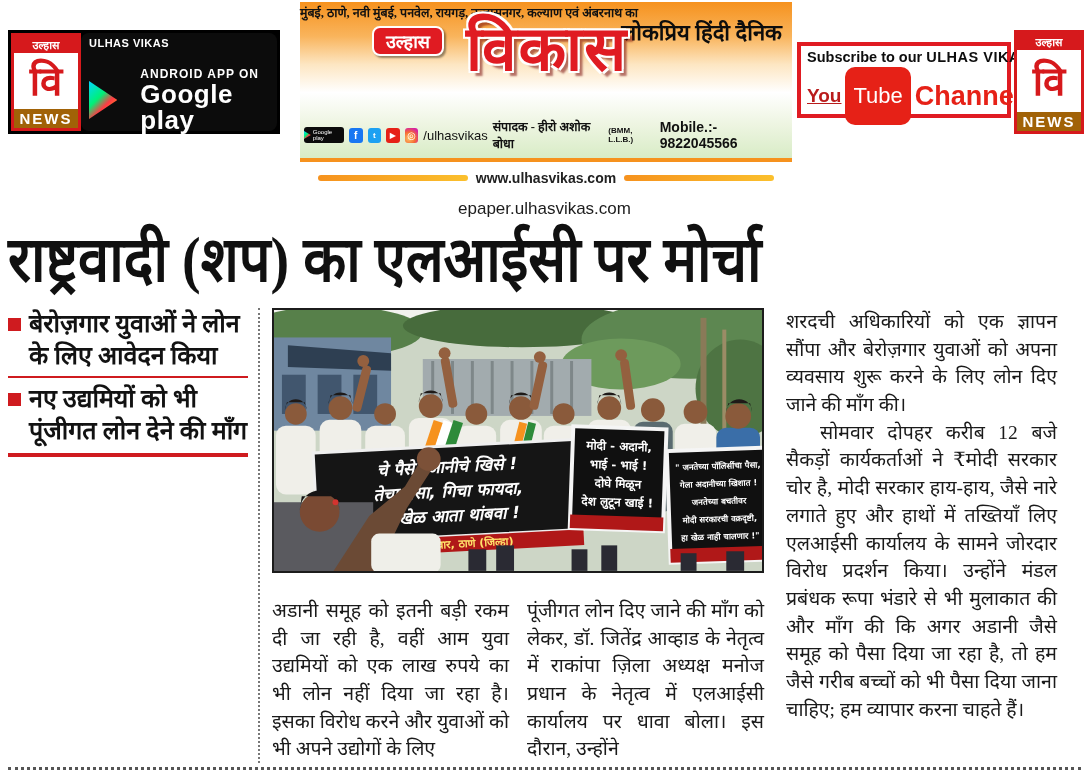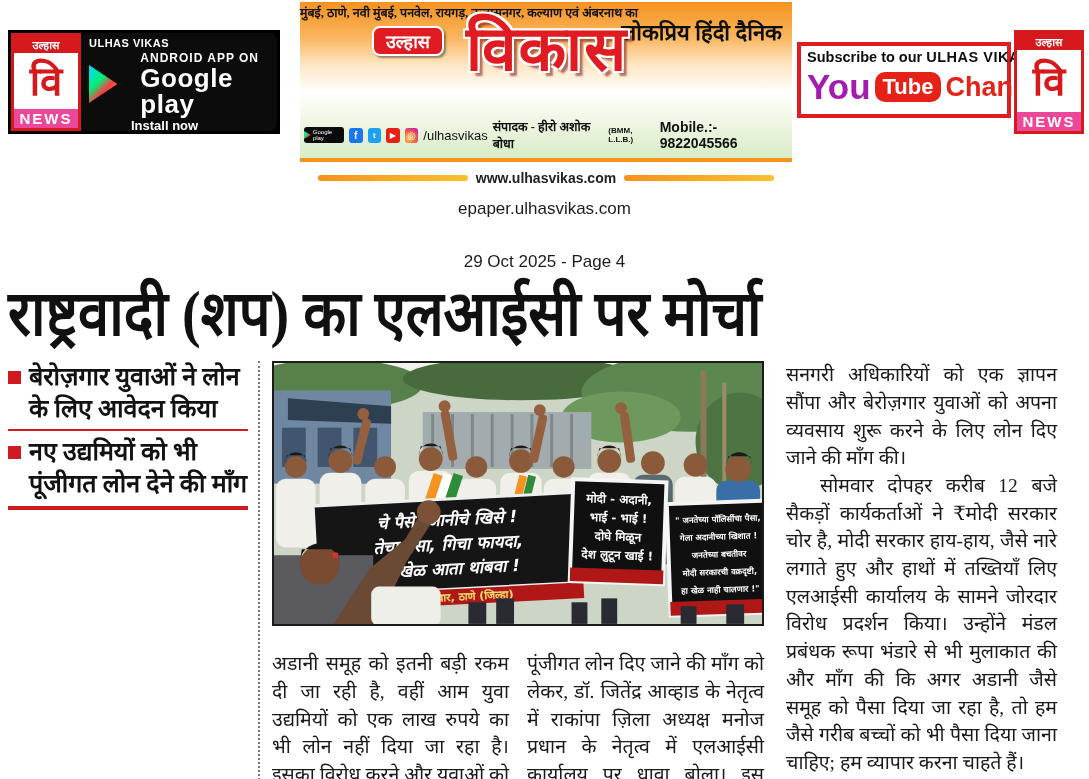--- a/index.html
+++ b/index.html
@@ -7,24 +7,24 @@
   body { height:779px; overflow:hidden; }
 
   
   .header { position:relative; height:166px; width:1089px; }
 
   
   .left-unit { position:absolute; left:8px; top:30px; width:272px; height:104px; background:#000; border:3px solid #000; display:flex; }
   .mini-logo { width:70px; background:#fff; border:3px solid #d6191c; display:flex; flex-direction:column; }
   .mini-logo .top { background:#d6191c; color:#fff; font-size:11px; font-weight:bold; text-align:center; padding:1px 0; }
   .mini-logo .mid { flex:1; display:flex; align-items:center; justify-content:center; color:#d6191c; font-weight:900; font-size:40px; line-height:1; }
-  .mini-logo .news { background:#ec4899; color:#fff; text-align:center; font-weight:900; font-size:15px; letter-spacing:2px; padding:1px 0; }
+  .mini-logo .news { background:#a16207; color:#fff; text-align:center; font-weight:900; font-size:15px; letter-spacing:2px; padding:1px 0; }
   .play-banner { flex:1; background:#0c0c0c; border-radius:8px; color:#fff; position:relative; padding:4px 8px 4px 8px; }
   .play-banner .brand { font-size:11px; font-weight:bold; letter-spacing:.5px; }
-  .play-row { display:flex; align-items:center; gap:23px; margin-top:2px; }
+  .play-row { display:flex; align-items:center; gap:23px; margin-top:18px; }
   .play-tri { width:34px; height:38px; background:linear-gradient(135deg,#00d7fe 0%,#00f076 40%,#ff3a44 62%,#ffc900 100%); clip-path:polygon(0 0,100% 50%,0 100%); }
   .play-texts .l1 { font-size:12px; font-weight:bold; letter-spacing:1px; }
   .play-texts .l2 { font-size:26px; font-weight:bold; letter-spacing:.5px; line-height:1; }
   .play-banner .cta { font-size:13px; font-weight:900; margin-left:42px; margin-top:1px; }
 
   
   .masthead { position:absolute; left:300px; top:2px; width:492px; height:160px;
     background:linear-gradient(180deg,#f6921e 0%,#f9b45c 22%,#fde6c2 40%,#ffffff 58%,#eef5e2 78%,#d8ecc6 100%);
     border-bottom:4px solid #f6921e; }
   .cities { text-align:left; padding:2px 6px 0 0; font-size:12.5px; font-weight:bold; color:#111; }
@@ -46,22 +46,22 @@
   .mobile { margin-left:auto; font-size:14px; font-weight:bold; color:#111; }
   .site-row { display:flex; align-items:center; justify-content:center; gap:8px; margin-top:18px; }
   .site-bar { height:6px; width:150px; background:linear-gradient(90deg,#f6921e,#fbc02d); border-radius:3px; }
   .site { font-size:14px; font-weight:bold; color:#222; }
 
   
   .subscribe { position:absolute; left:797px; top:42px; width:214px; height:76px; background:#fff; border:4px solid #e01b22; padding:3px 6px; }
   .sub-l1 { font-size:14.5px; font-weight:900; color:#0d0d0d; white-space:nowrap; }
   .sub-l1 .brand { letter-spacing:.5px; }
   .sub-row { display:flex; align-items:center; gap:4px; margin-top:2px; }
-  .sub-you { font-size:35px; font-weight:900; color:#a21caf; }
-  .sub-tube { background:#e62117; color:#fff; font-size:22px; font-weight:700; padding:2px 8px; border-radius:10px; }
+  .sub-you { font-size:19px; font-weight:900; color:#b91c1c;text-decoration:underline; }
+  .sub-tube { background:#e62117; color:#fff; font-size:22px; font-weight:400; padding:16px 8px; border-radius:10px; }
   .sub-channel { font-size:27px; font-weight:900; color:#e62117; }
   .right-logo { position:absolute; left:1014px; top:30px; width:70px; height:104px; }
   .right-logo .mini-logo { width:100%; height:100%; }
 
   
   .dateline { text-align:center; line-height:1.25; }
   .dateline .l { font-size:17px; color:#1c1c1c;margin-top:32px; }
 
   
   .headline { margin:8px 8px 0 8px; font-size:56px; font-weight:900; color:#101010; letter-spacing:0px;
@@ -156,21 +156,20 @@
     <div class="mini-logo">
       <div class="top">उल्हास</div>
       <div class="mid">वि</div>
       <div class="news">NEWS</div>
     </div>
   </div>
 </div>
 
 <div class="dateline">
   <div class="l">epaper.ulhasvikas.com</div>
-  <div class="l">29 Oct 2025 - Page 4</div>
 </div>
 
 <div class="headline devn">राष्ट्रवादी (शप) का एलआईसी पर मोर्चा</div>
 
 <div class="content">
 
   <div class="col-left">
     <div class="bullet-item">
       <span class="bullet-sq"></span>
       <span class="devn">बेरोज़गार युवाओं ने लोन के लिए आवेदन किया</span>
@@ -317,16 +316,16 @@
         </g>
       </g>
     </svg>
     <div class="mid-cols">
       <p class="mid-col para devn">अडानी समूह को इतनी बड़ी रकम दी जा रही है, वहीं आम युवा उद्यमियों को एक लाख रुपये का भी लोन नहीं दिया जा रहा है। इसका विरोध करने और युवाओं को भी अपने उद्योगों के लिए</p>
       <p class="mid-col para devn">पूंजीगत लोन दिए जाने की माँग को लेकर, डॉ. जितेंद्र आव्हाड के नेतृत्व में राकांपा ज़िला अध्यक्ष मनोज प्रधान के नेतृत्व में एलआईसी कार्यालय पर धावा बोला। इस दौरान, उन्होंने</p>
     </div>
   </div>
 
   <div class="col-right">
-    <p class="para devn">सनगरी अधिकारियों को एक ज्ञापन सौंपा और बेरोज़गार युवाओं को अपना व्यवसाय शुरू करने के लिए लोन दिए जाने की माँग की।</p>
+    <p class="para devn">शरदची अधिकारियों को एक ज्ञापन सौंपा और बेरोज़गार युवाओं को अपना व्यवसाय शुरू करने के लिए लोन दिए जाने की माँग की।</p>
     <p class="para devn indent">सोमवार दोपहर करीब 12 बजे सैकड़ों कार्यकर्ताओं ने ₹मोदी सरकार चोर है, मोदी सरकार हाय-हाय, जैसे नारे लगाते हुए और हाथों में तख्तियाँ लिए एलआईसी कार्यालय के सामने जोरदार विरोध प्रदर्शन किया। उन्होंने मंडल प्रबंधक रूपा भंडारे से भी मुलाकात की और माँग की कि अगर अडानी जैसे समूह को पैसा दिया जा रहा है, तो हम जैसे गरीब बच्चों को भी पैसा दिया जाना चाहिए; हम व्यापार करना चाहते हैं।</p>
   </div>
 </div>
 
 </body></html>

